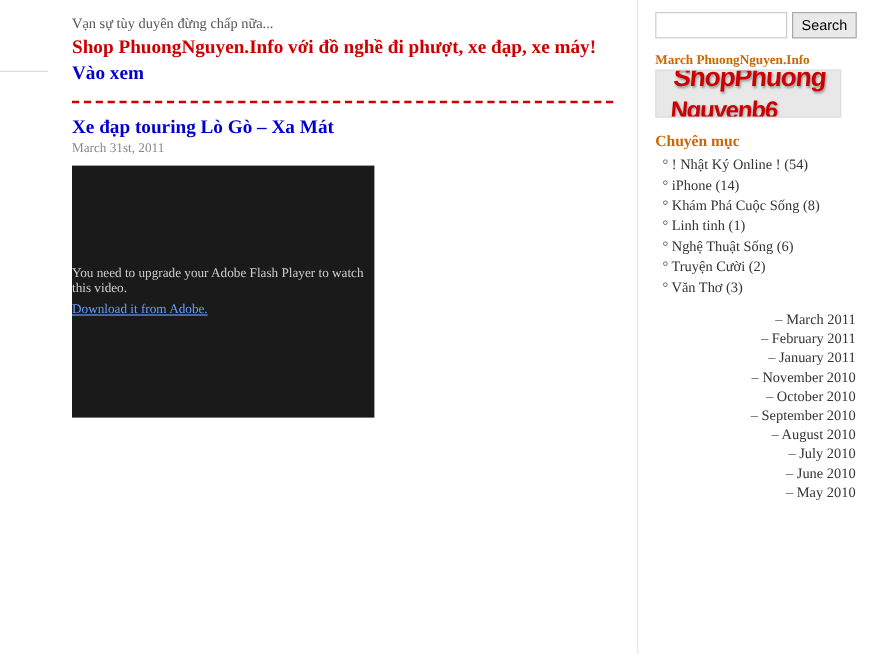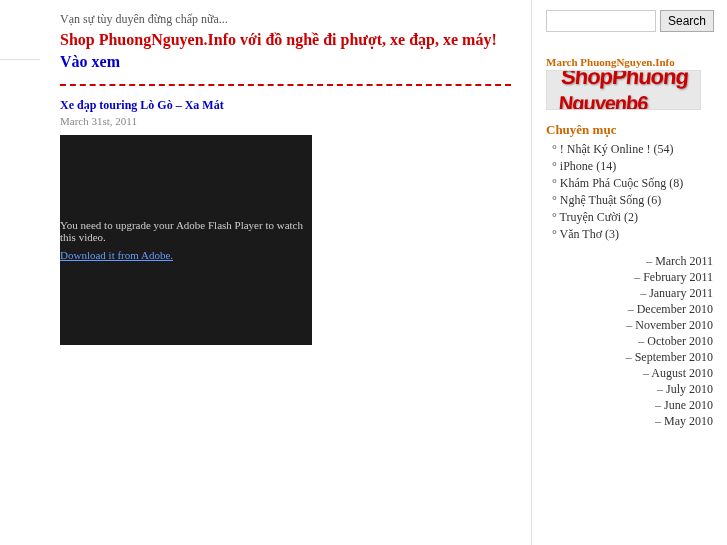--- a/index.html
+++ b/index.html
@@ -54,21 +54,21 @@
     }
     .promo-link span.blue {
       color: #0000cc;
     }
     .promo-divider {
       border: none;
       border-top: 2px dashed #cc0000;
       margin: 10px 0 12px 0;
     }
     .post-title {
-      font-size: 12px;
+      font-size: 16px;
       font-weight: bold;
       color: #0000cc;
       text-decoration: none;
       display: block;
       margin-bottom: 2px;
     }
     .post-date {
       font-size: 11px;
       color: #888;
       margin-bottom: 8px;
@@ -96,21 +96,21 @@
     }
     #sidebar {
       width: 195px;
       padding: 10px 14px 10px 14px;
       flex-shrink: 0;
       background: #fff;
     }
     .sidebar-search {
       display: flex;
       align-items: center;
-      margin-bottom: 24px;
+      margin-bottom: 12px;
       gap: 4px;
     }
     .sidebar-search input {
       border: 1px solid #ccc;
       padding: 2px 4px;
       font-size: 12px;
       width: 110px;
       height: 22px;
     }
     .sidebar-search button {
@@ -226,30 +226,30 @@
       <div class="shop-promo-label">March PhuongNguyen.Info</div>
       <div class="shop-logo-box">
         <span class="shop-logo-text">ShopPhuong<br><span style="font-size:20px;">Nguyenb6</span></span>
       </div>
 
       <div class="sidebar-section-title">Chuyên mục</div>
       <ul class="sidebar-list">
         <li><a href="#">! Nhật Ký Online ! <span>(54)</span></a></li>
         <li><a href="#">iPhone <span>(14)</span></a></li>
         <li><a href="#">Khám Phá Cuộc Sống <span>(8)</span></a></li>
+        <li><a href="#">Linh tinh <span>(1)</span></a></li>
         <li><a href="#">Nghệ Thuật Sống <span>(6)</span></a></li>
         <li><a href="#">Truyện Cười <span>(2)</span></a></li>
         <li><a href="#">Văn Thơ <span>(3)</span></a></li>
       </ul>
 
       <ul class="sidebar-archive">
         <li><a href="#">March 2011</a></li>
         <li><a href="#">February 2011</a></li>
         <li><a href="#">January 2011</a></li>
-        <li><a href="#">December 2010</a></li>
         <li><a href="#">November 2010</a></li>
         <li><a href="#">October 2010</a></li>
         <li><a href="#">September 2010</a></li>
         <li><a href="#">August 2010</a></li>
         <li><a href="#">July 2010</a></li>
         <li><a href="#">June 2010</a></li>
         <li><a href="#">May 2010</a></li>
       </ul>
     </div>
   </div>

